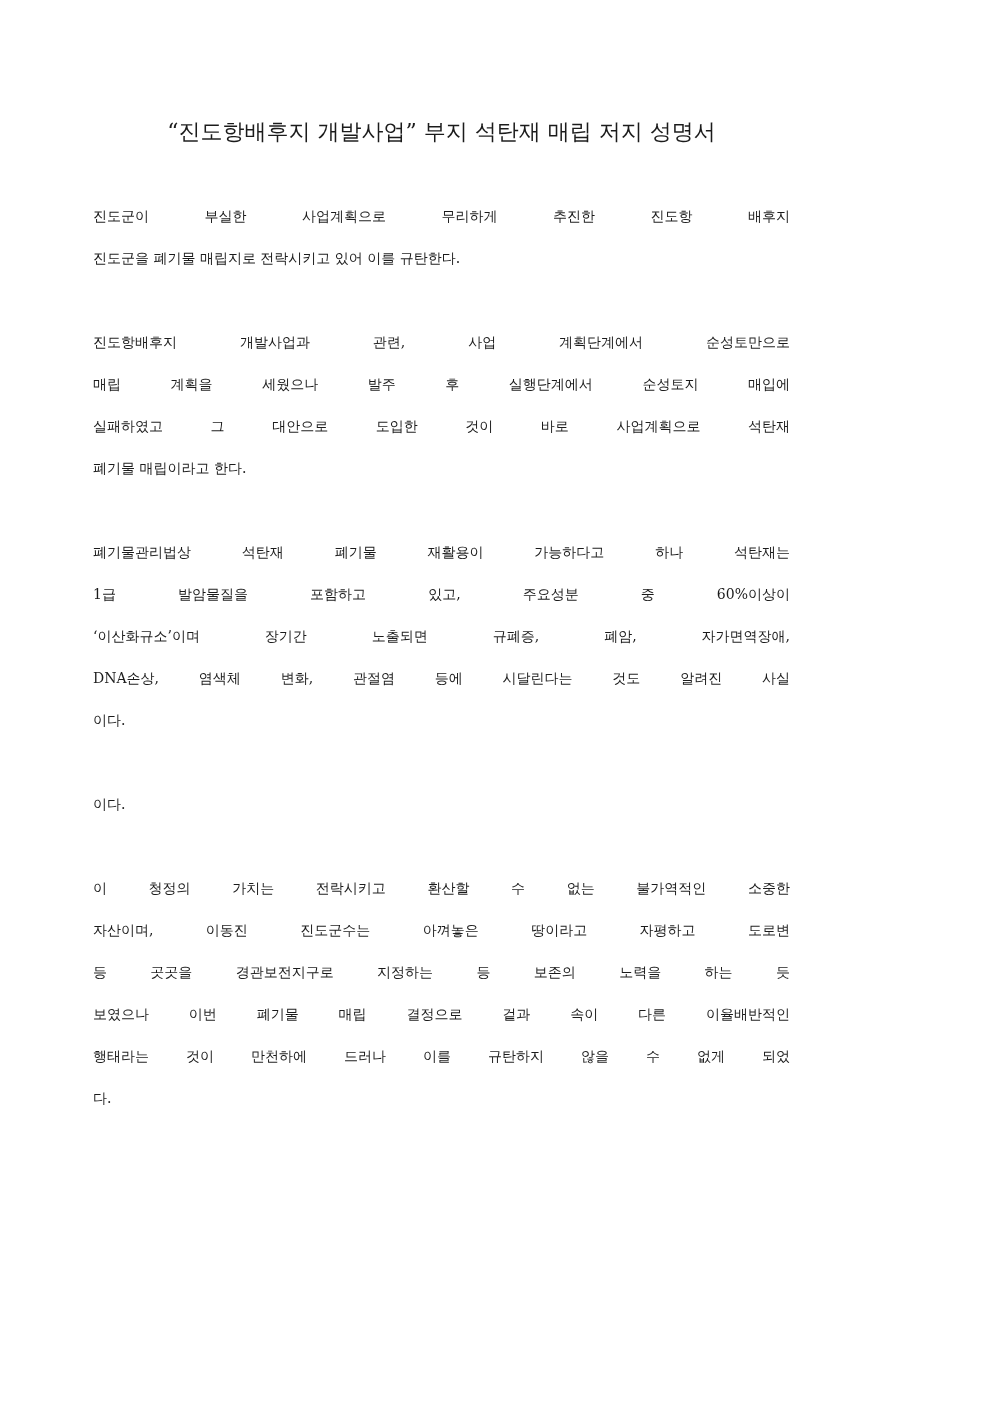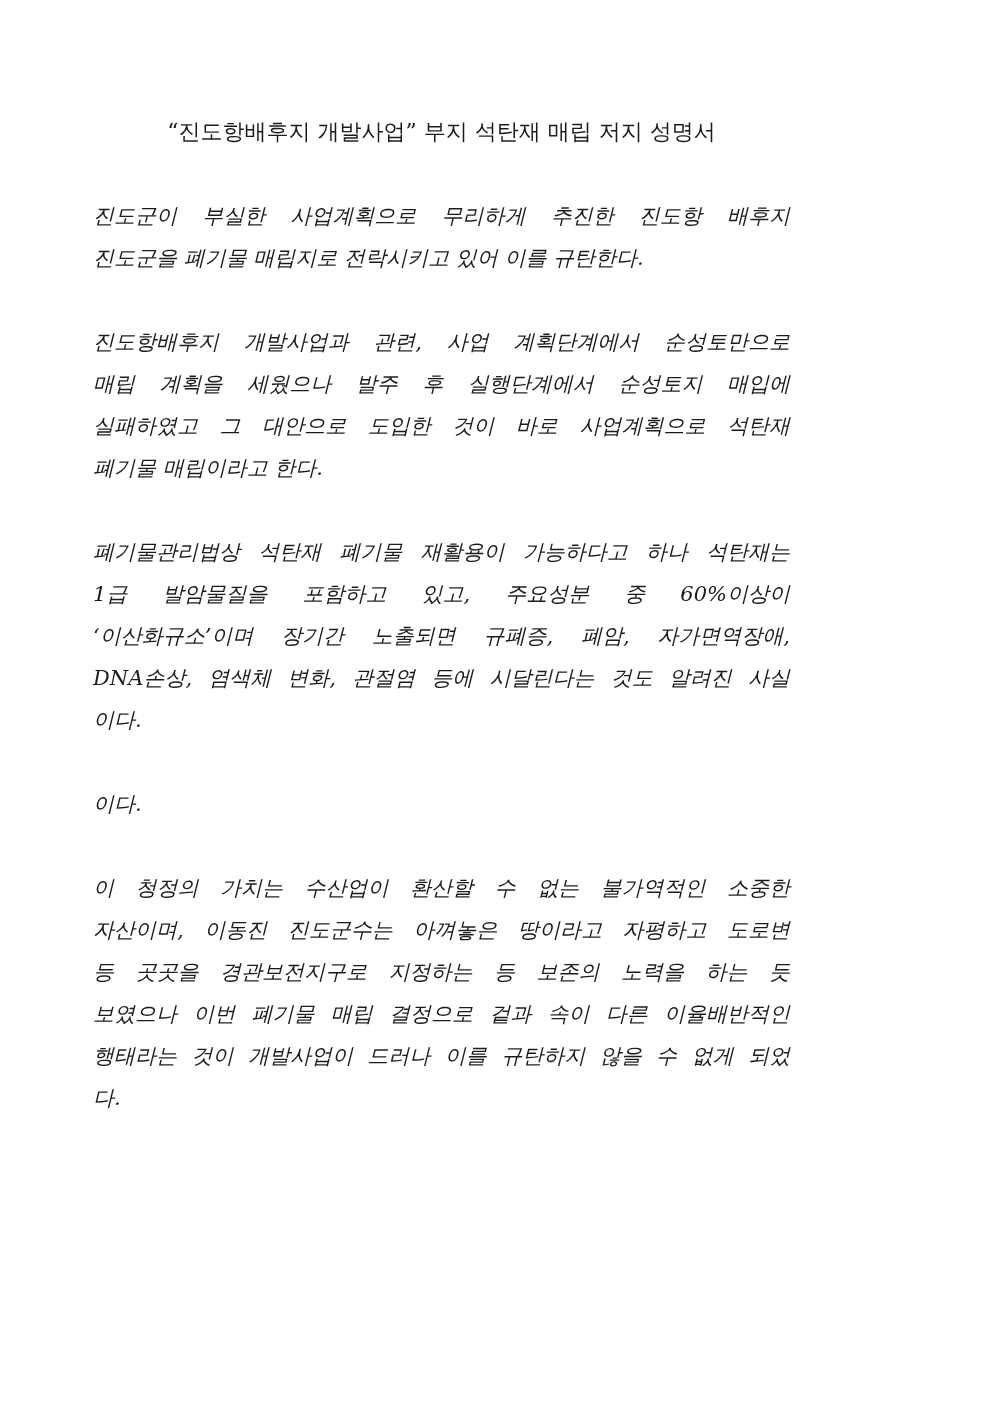--- a/index.html
+++ b/index.html
@@ -29,27 +29,26 @@
     line-height: 42px;
     height: 42px;
     margin: 0 0 42px 0;
     text-align: center;
     white-space: nowrap;
   }
   .para {
     margin: 0 0 42px 0;
   }
   .line {
-    font-size: 21px;
+    font-size: 14px;
     line-height: 42px;
     height: 42px;
     text-align: justify;
     text-align-last: justify;
     word-break: keep-all;
-    font-style: italic;
   }
   .line.last {
     text-align-last: left;
   }
 </style>
 </head>
 <body>
 
 <div class="page">
 
@@ -73,21 +72,21 @@
     <div class="line">‘이산화규소’이며 장기간 노출되면 규폐증, 폐암, 자가면역장애,</div>
     <div class="line">DNA손상, 염색체 변화, 관절염 등에 시달린다는 것도 알려진 사실</div>
     <div class="line last">이다.</div>
   </div>
 
   <div class="para">
     <div class="line last">이다.</div>
   </div>
 
   <div class="para">
-    <div class="line">이 청정의 가치는 수산업이 환산할 수 없는 불가역적인 소중한</div>
+    <div class="line">이 청정의 가치는 전락시키고 환산할 수 없는 불가역적인 소중한</div>
     <div class="line">자산이며, 이동진 진도군수는 아껴놓은 땅이라고  자평하고 도로변</div>
     <div class="line">등 곳곳을 경관보전지구로 지정하는 등 보존의 노력을 하는 듯</div>
     <div class="line">보였으나 이번 폐기물 매립 결정으로 겉과 속이 다른 이율배반적인</div>
-    <div class="line">행태라는 것이 개발사업이 드러나 이를 규탄하지 않을 수 없게 되었</div>
+    <div class="line">행태라는 것이 만천하에 드러나 이를 규탄하지 않을 수 없게 되었</div>
     <div class="line last">다.</div>
   </div>
 
 </div>
 
 </body></html>

